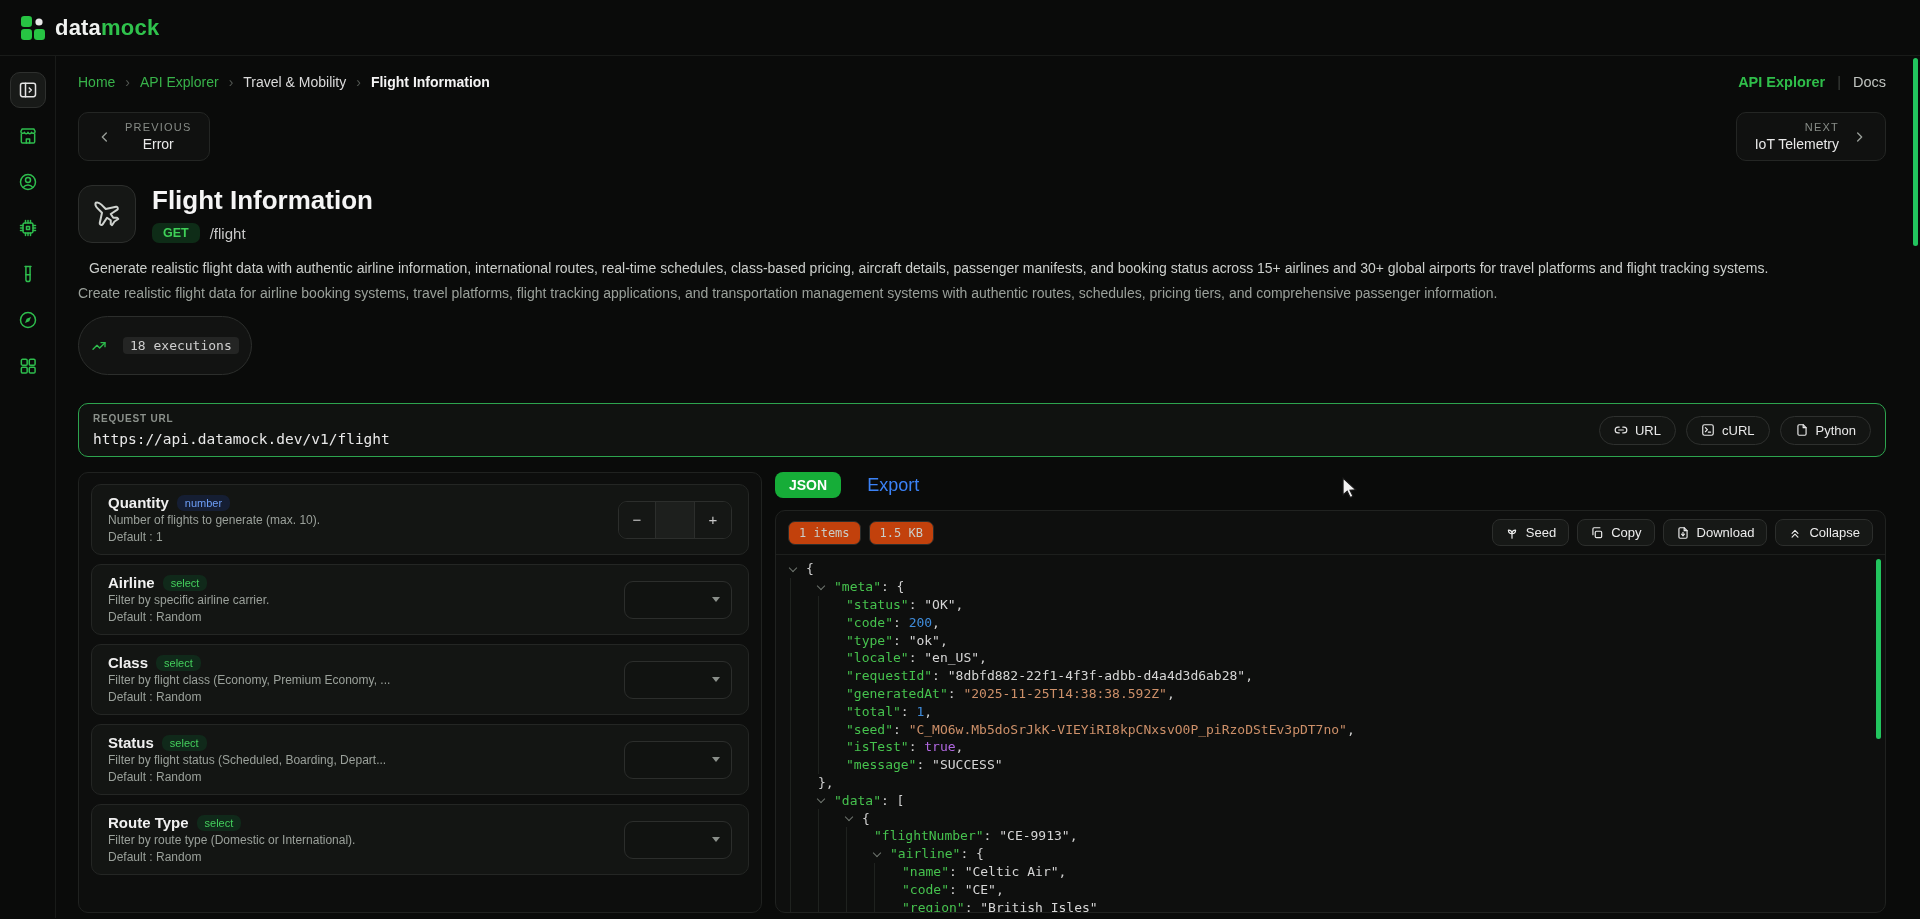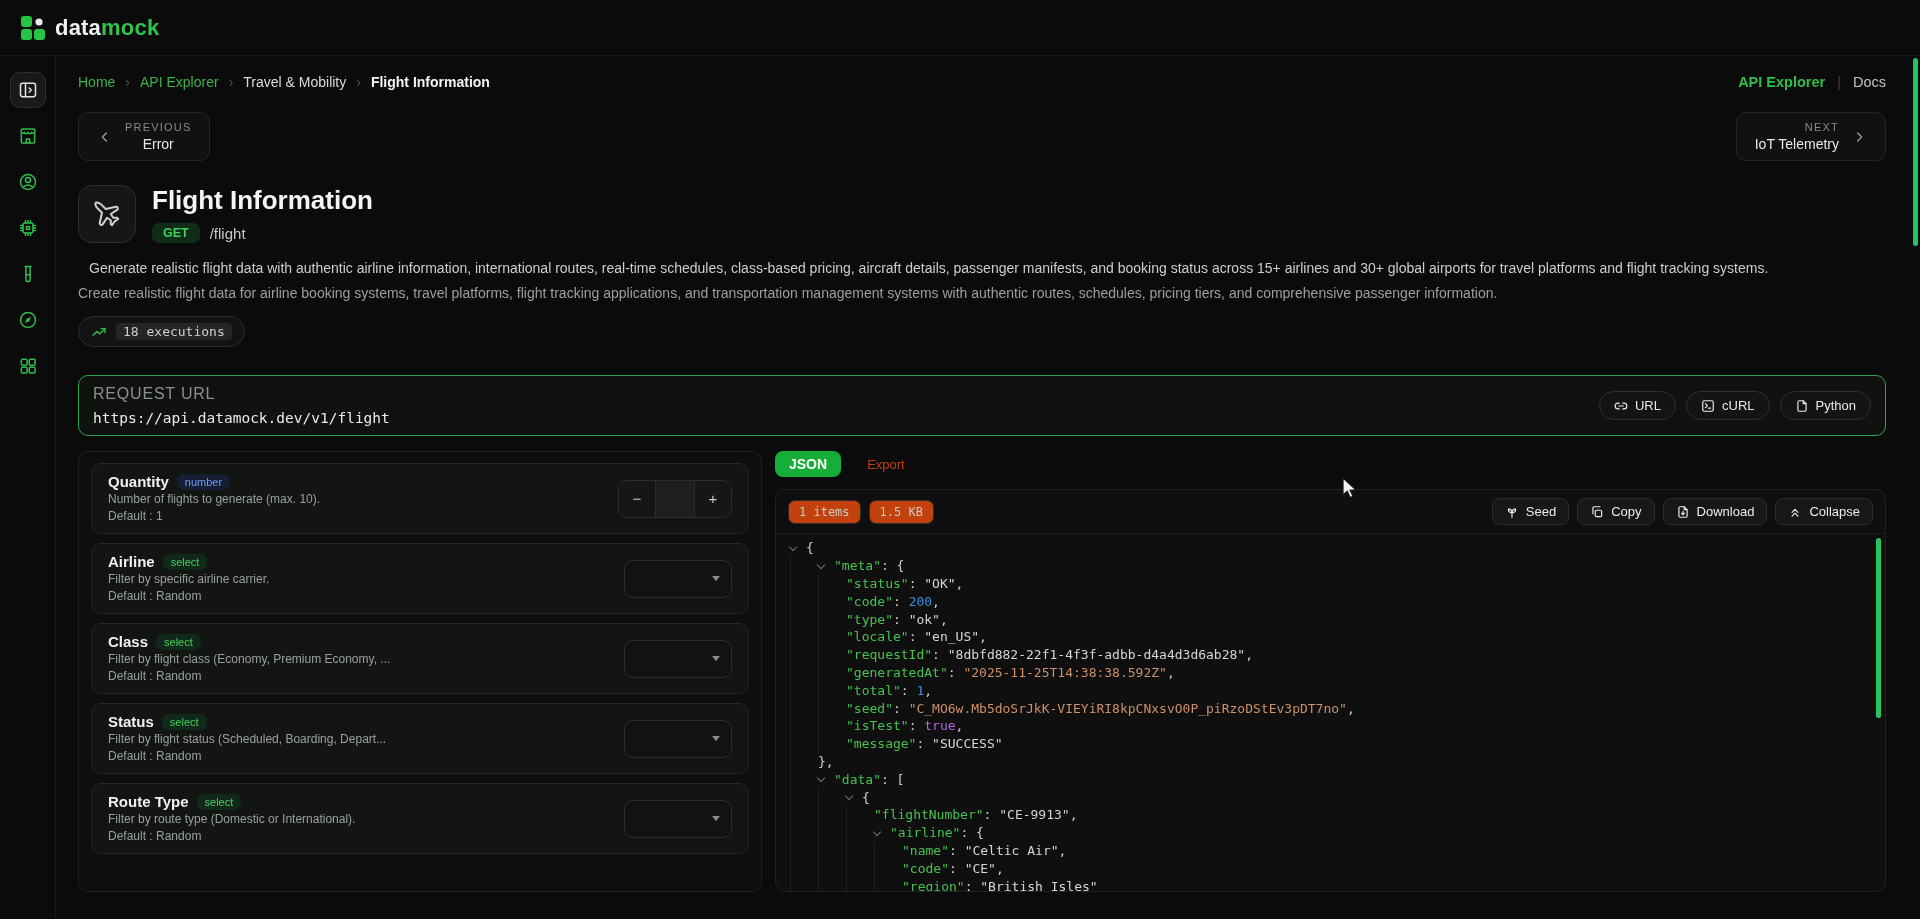--- a/index.html
+++ b/index.html
@@ -49,26 +49,26 @@
   .title-row { display:flex; align-items:center; gap:16px; margin-top:24px; }
   .endpoint-icon { width:58px; height:58px; border:1px solid #2c2e2c; background:#151715; border-radius:14px; display:flex; align-items:center; justify-content:center; color:#cfd3cf; }
   .endpoint-title { font-size:26px; font-weight:bold; color:#f5f5f5; }
   .method-row { display:flex; align-items:center; gap:10px; margin-top:7px; }
   .get-badge { background:#0e2c17; color:#3fd158; font-weight:bold; font-size:12.5px; padding:3px 11px; border-radius:7px; }
   .endpoint-path { color:#c9c9c9; font-size:15px; }
 
   .desc-1 { margin-top:16px; font-size:14px; line-height:19px; color:#cccfcc;margin-left:11px; }
   .desc-2 { margin-top:6px; font-size:14px; line-height:19px; color:#9aa09a; }
 
-  .exec-badge { display:inline-flex; align-items:center; gap:9px; margin-top:13px; background:#121312; border:1px solid #2c2e2c; border-radius:999px; padding:6px 12px; cursor:default; }
+  .exec-badge { display:inline-flex; align-items:center; gap:16px; margin-top:13px; background:#121312; border:1px solid #2c2e2c; border-radius:999px; padding:20px 12px; cursor:default; }
   .exec-text { font-family:"DejaVu Sans Mono", monospace; font-size:13px; color:#cfcfcf; background:#242524; border-radius:4px; padding:1px 7px; }
 
   
   .request-box { margin-top:28px; border:1px solid #2da44e; border-radius:10px; background:#101210; padding:9px 14px; display:flex; align-items:center; justify-content:space-between; }
-  .req-label { font-size:16px; letter-spacing:.8px; font-weight:normal; color:#8b918b; }
+  .req-label { font-size:10px; letter-spacing:.8px; font-weight:bold; color:#8b918b; }
   .req-url { font-family:"DejaVu Sans Mono", monospace; font-size:14.5px; color:#e9e9e9; margin-top:7px; }
   .req-actions { display:flex; gap:10px; }
   .chip-btn { display:flex; align-items:center; gap:7px; background:#131513; border:1px solid #2e302e; border-radius:999px; padding:6px 14px; color:#e9e9e9; font-size:13px; font-weight:500; cursor:pointer; }
 
   
   .columns { display:flex; gap:13px; margin-top:15px; height:441px; }
 
   .params-panel { width:684px; flex:none; border:1px solid #202220; border-radius:10px; background:#0d0e0d; overflow:hidden; }
   .params-header { padding:9px 16px; font-size:14px; color:#cdd1cd; border-bottom:1px solid #202220; }
   .params-list { padding:11px 12px; display:flex; flex-direction:column; gap:9px; }
@@ -82,21 +82,21 @@
   .stepper { display:flex; border:1px solid #2c2e2c; border-radius:9px; overflow:hidden; height:38px; flex:none; }
   .step-btn { width:36px; background:#151715; color:#c9c9c9; border:none; font-size:15px; cursor:pointer; }
   .step-input { width:40px; background:#1d1f1d; border:none; border-left:1px solid #2c2e2c; border-right:1px solid #2c2e2c; color:#eeeeee; text-align:center; font-size:14px; }
   .select { width:108px; height:38px; border:1px solid #2c2e2c; background:#111311; border-radius:9px; display:flex; align-items:center; justify-content:flex-end; padding-right:11px; cursor:pointer; flex:none; }
   .select-caret { width:0; height:0; border-left:4px solid transparent; border-right:4px solid transparent; border-top:5px solid #8a8f8a; }
 
   
   .response-col { flex:1; display:flex; flex-direction:column; min-width:0; }
   .resp-tabs { display:flex; align-items:center; gap:26px; flex:none; }
   .tab-json { background:#16ad38; color:#ffffff; font-weight:bold; font-size:14px; padding:5px 14px; border-radius:8px; cursor:pointer; }
-  .tab-export { color:#c2410c; font-size:13px; cursor:pointer; }
+  .tab-export { color:#3b82f6; font-size:18px; cursor:pointer; }
   .resp-panel { margin-top:12px; border:1px solid #202220; border-radius:10px; background:#0e0f0e; flex:1; display:flex; flex-direction:column; overflow:hidden; }
   .resp-header { display:flex; align-items:center; justify-content:space-between; padding:8px 12px; border-bottom:1px solid #1d1f1d; flex:none; }
   .meta-badges { display:flex; gap:8px; }
   .meta-badge { font-family:"DejaVu Sans Mono", monospace; font-size:12px; color:#c9cdc9; background:#c2410c; border:1px solid #2a2c2a; border-radius:7px; padding:4px 10px; }
   .resp-actions { display:flex; gap:8px; }
   .resp-btn { display:flex; align-items:center; gap:7px; background:#161816; border:1px solid #2c2e2c; border-radius:8px; padding:5px 12px; color:#ececec; font-size:13px; font-weight:500; cursor:pointer; }
 
   .code-area { position:relative; flex:1; padding:5px 0 0 14px; font-family:"DejaVu Sans Mono", monospace; font-size:13px; overflow:hidden; }
   .cl { display:flex; align-items:center; height:17.8px; white-space:pre; }
   .ind { width:28px; align-self:stretch; border-left:1px solid #1f221f; flex:none; }

